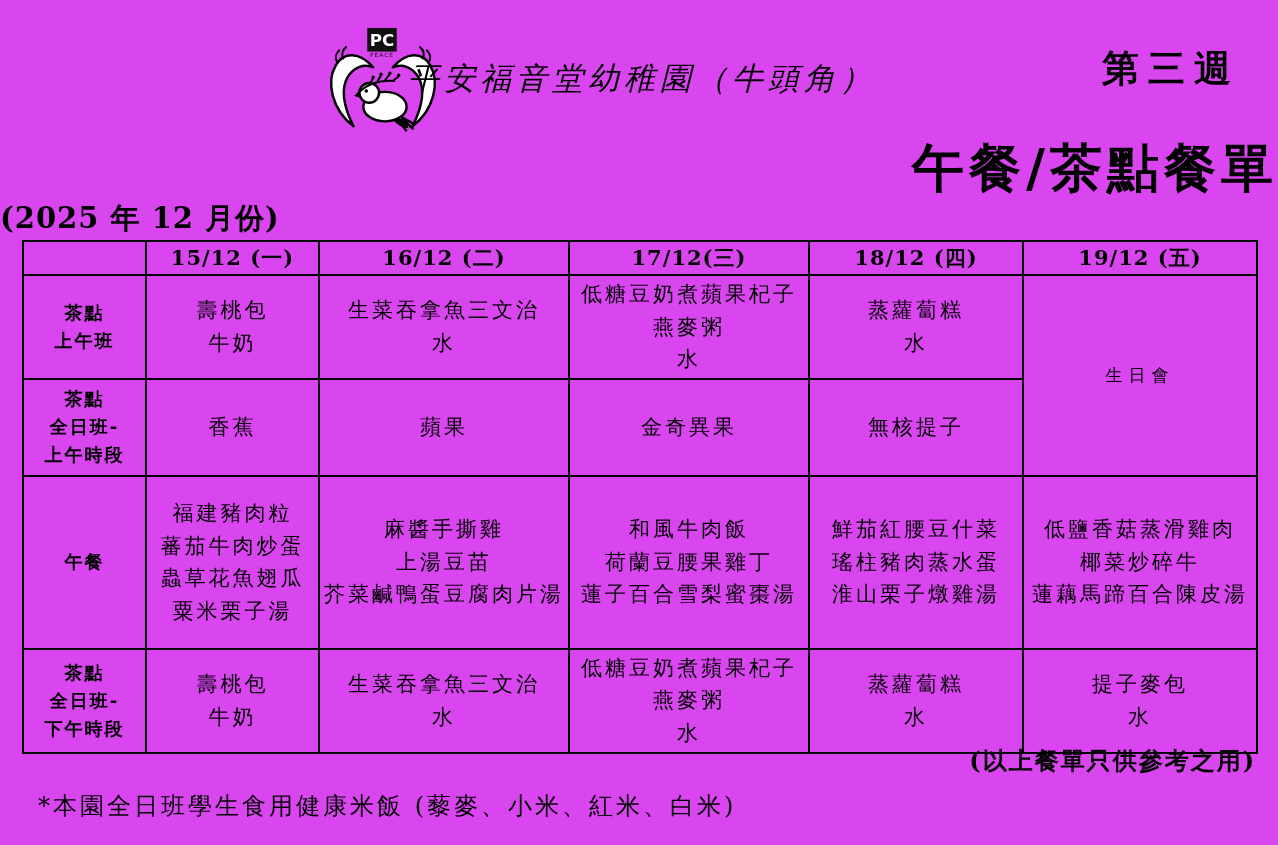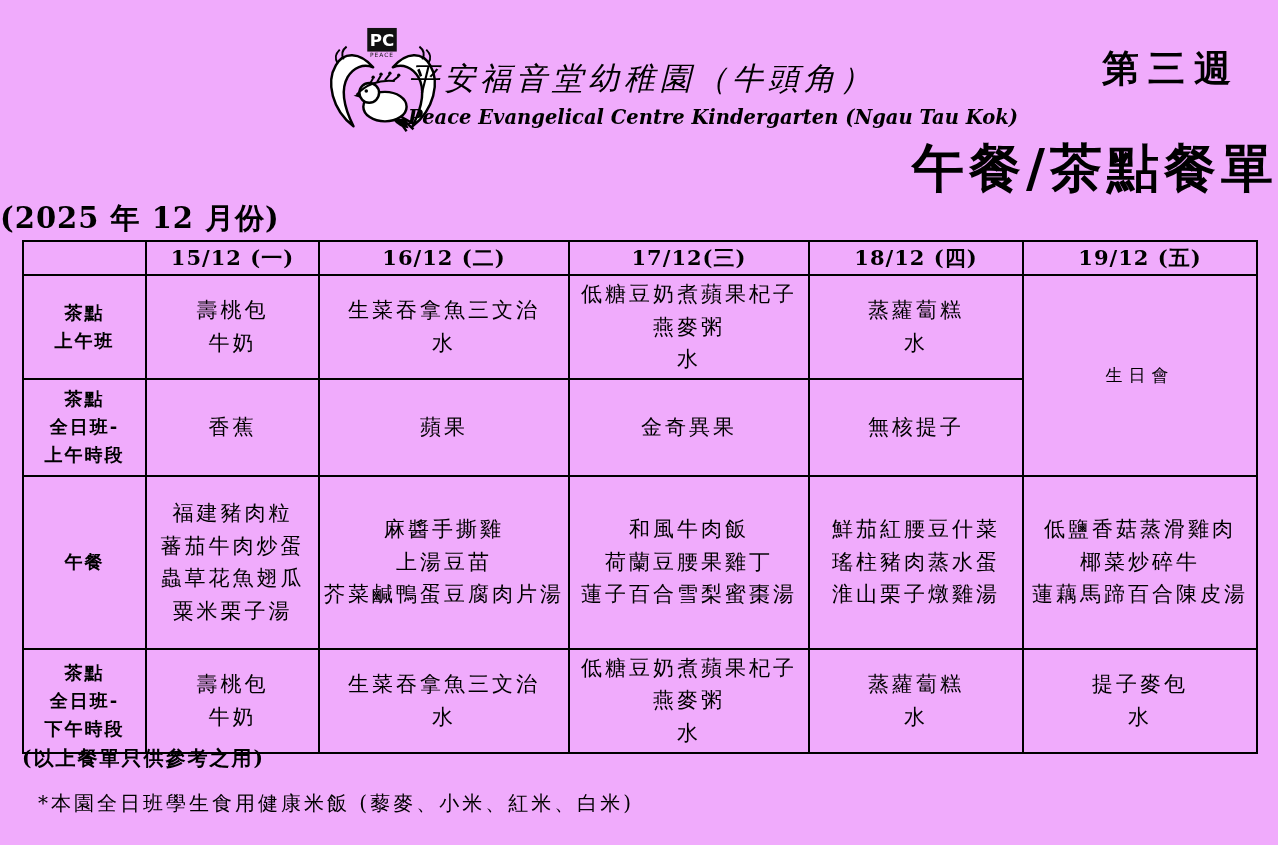--- a/index.html
+++ b/index.html
@@ -2,21 +2,21 @@
 <html><head>
 <meta charset="utf-8">
 <style>
   * { margin:0; padding:0; box-sizing:border-box; }
   html,body { background:#fff; }
   body {
     width:1278px; height:845px;
     font-family:"DejaVu Serif","Liberation Serif",serif;
     color:#000;
   }
-  .page { position:relative; width:1278px; height:845px; background:#f0abfc; overflow:hidden; }
+  .page { position:relative; width:1278px; height:845px; background:#d946ef; overflow:hidden; }
 
   
   .logo { position:absolute; left:324px; top:26px; width:118px; height:118px; }
   .school-block { position:absolute; left:408px; top:58px; width:500px; text-align:left;font-style:italic; }
   .school-zh { font-size:31px; letter-spacing:5px; white-space:nowrap; }
   .school-en { margin-top:6px; font-size:19.5px; font-weight:bold; white-space:nowrap; }
   .week-label { position:absolute; right:38px; top:44px; font-size:37px; font-weight:bold; letter-spacing:9px; white-space:nowrap; }
   .page-title { position:absolute; left:0; width:1278px; top:134px; text-align:right;
                 font-size:52px; font-weight:bold; letter-spacing:5px; }
   .page-subtitle { position:absolute; left:0; width:1278px; top:199px; text-align:left;
@@ -32,23 +32,23 @@
   thead th { height:34px; font-size:21px; font-weight:bold; letter-spacing:1px; }
   td.rowlabel { font-size:18px; font-weight:bold; letter-spacing:2px; line-height:1.55; }
   td.cell { font-size:21px; letter-spacing:3px; line-height:1.55; font-weight:normal; }
   td.birthday { font-size:17px; letter-spacing:6px; }
   tr.r1 td { height:90px; }
   tr.r2 td { height:97px; }
   tr.r3 td { height:173px; }
   tr.r4 td { height:104px; }
 
   
-  .disclaimer { position:absolute; left:22px; width:1234px; top:745px; text-align:left;
-                font-size:20px; font-weight:bold; letter-spacing:2px; }
-  .rice-note { position:absolute; left:38px; top:790px; font-size:20px; letter-spacing:3px; }
+  .disclaimer { position:absolute; left:22px; width:1234px; top:745px; text-align:right;
+                font-size:24px; font-weight:bold; letter-spacing:2px; }
+  .rice-note { position:absolute; left:38px; top:790px; font-size:24px; letter-spacing:3px; }
 </style>
 </head>
 <body>
 
 <div class="page">
 
   <div class="logo">
     <svg viewBox="0 0 120 120" width="118" height="118">
 
       <rect x="44" y="2" width="30" height="24" fill="#111"></rect>
@@ -73,21 +73,20 @@
       <circle cx="67" cy="48" r="1.7" fill="#000"></circle>
         <circle cx="76" cy="50" r="1.7" fill="#000"></circle>
 
       <path d="M78,92 l14,8 M80,95 l11,10 M76,96 l8,11" stroke="#000" stroke-width="2.5"></path>
       <path d="M70,95 q6,8 16,9 l-4,-10" fill="#000"></path>
     </svg>
   </div>
 
   <div class="school-block">
     <div class="school-zh">平安福音堂幼稚園（牛頭角）</div>
-    <div class="school-en">Peace Evangelical Centre Kindergarten (Ngau Tau Kok)</div>
   </div>
 
   <div class="week-label">第三週</div>
 
   <div class="page-title">午餐/茶點餐單</div>
   <div class="page-subtitle">(2025 年 12 月份)</div>
 
   <table class="menu">
     <colgroup>
       <col style="width:123px">

